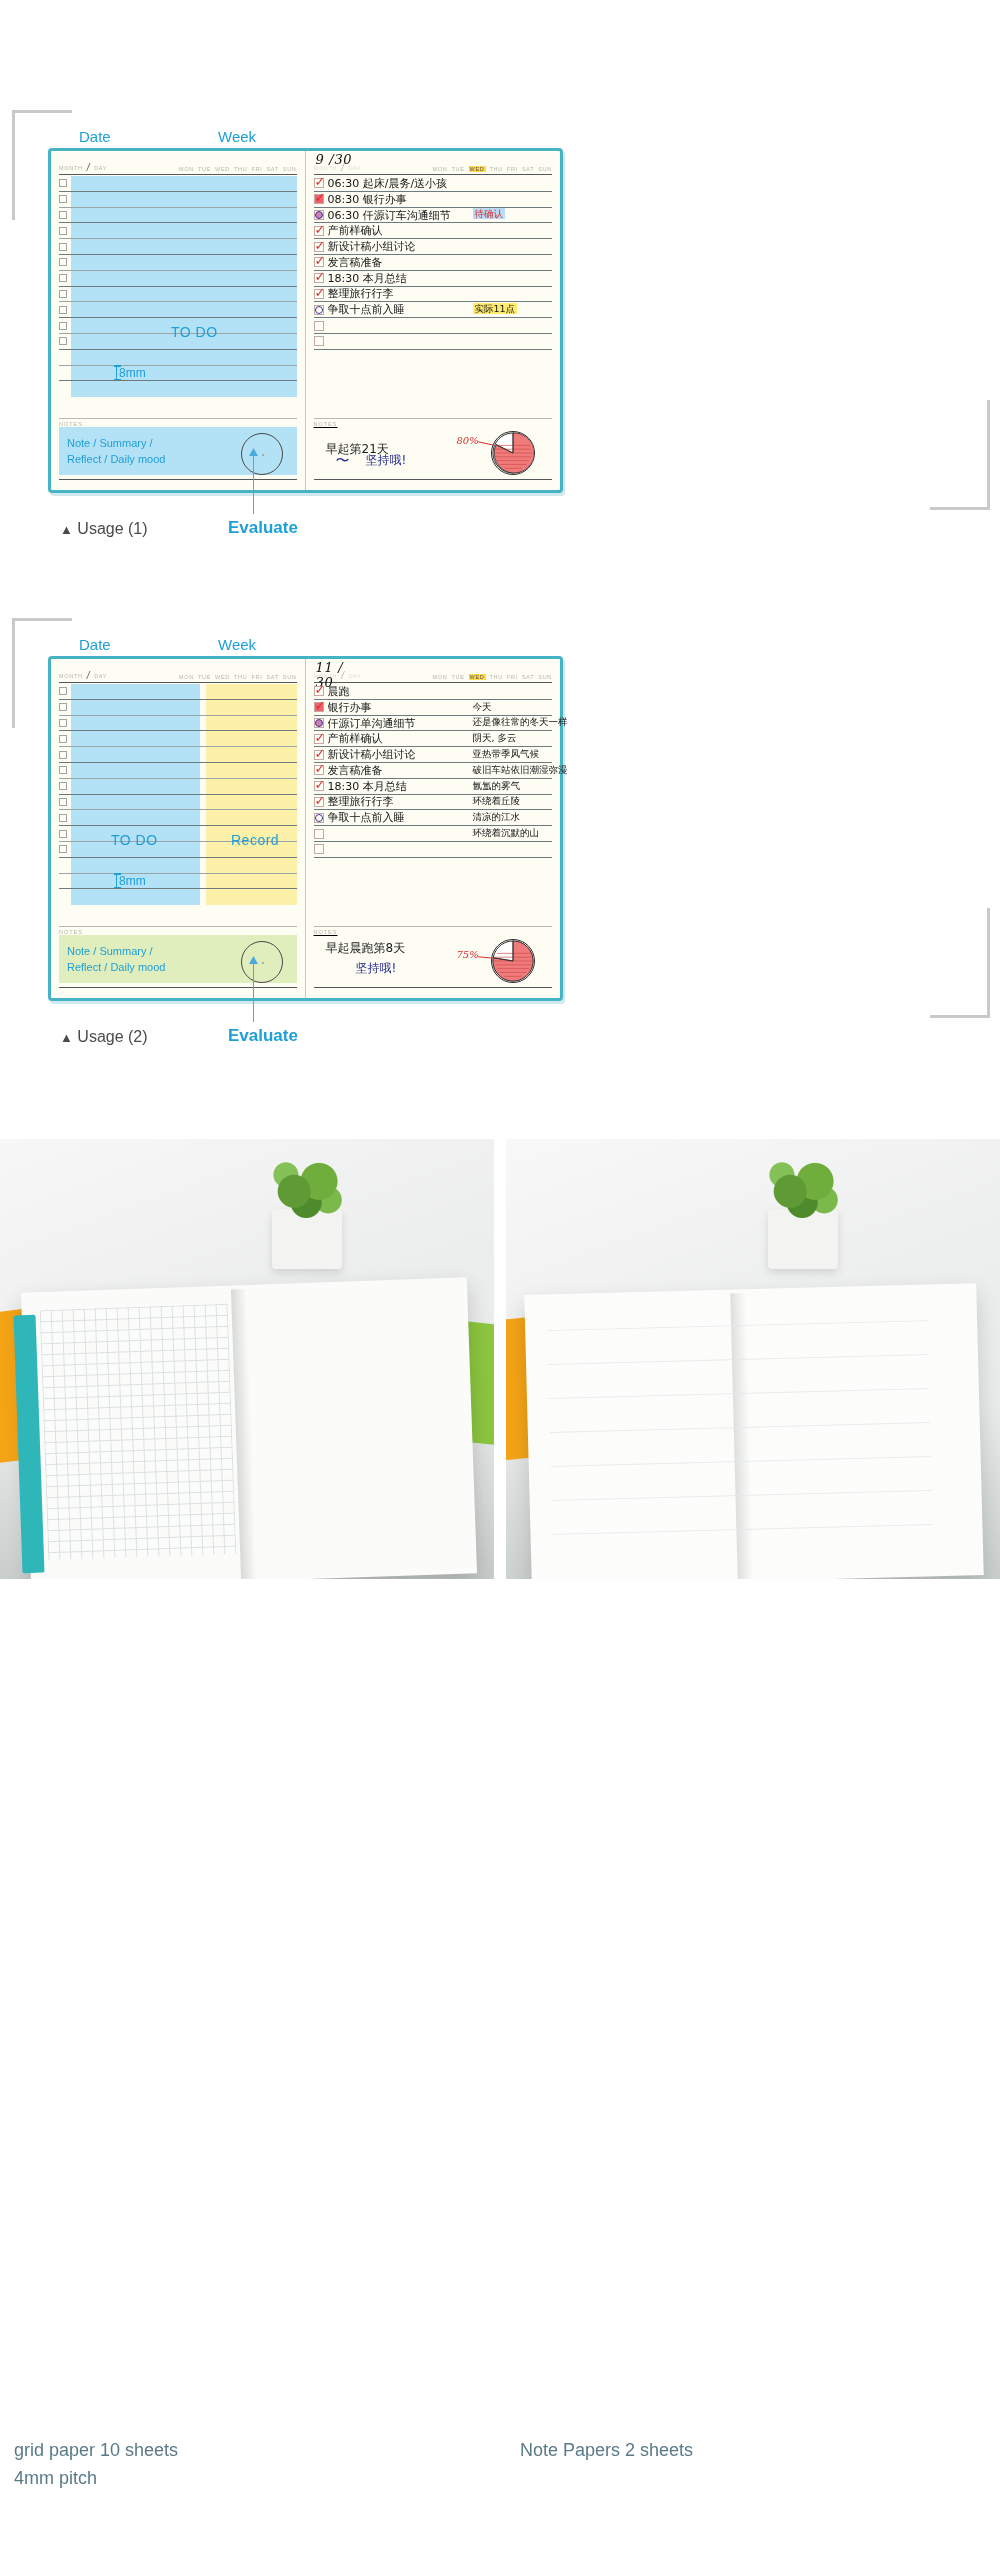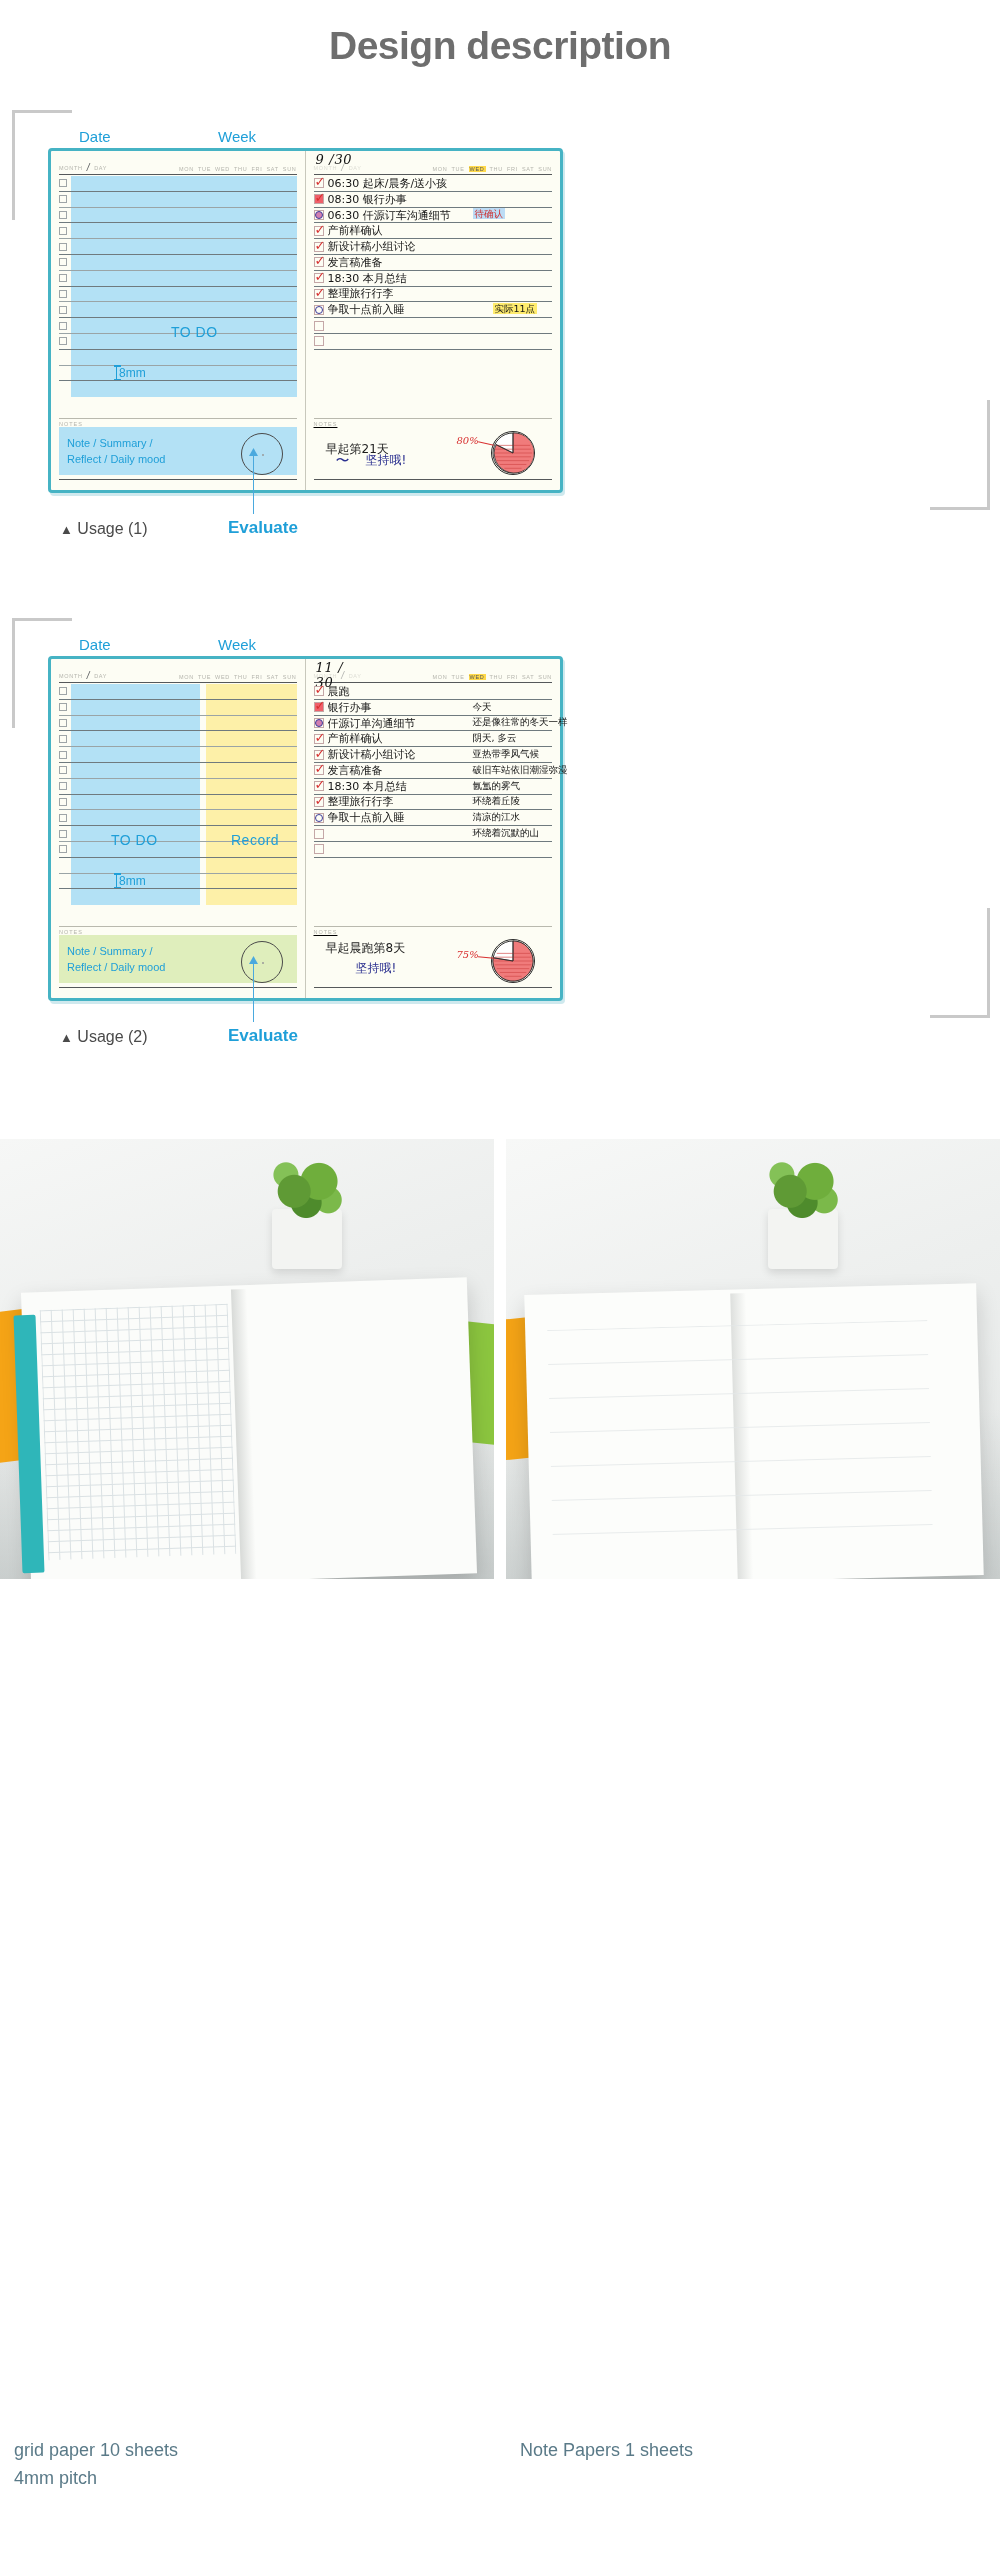--- a/index.html
+++ b/index.html
@@ -107,42 +107,41 @@
   .mark .ring { position: absolute; left: 1px; top: 1px; width: 8px; height: 8px;
     border: 1.5px solid #3a3a9a; border-radius: 50%; background: #d27fb0; }
   .mark .ring-open { position: absolute; left: 1px; top: 1px; width: 8px; height: 8px;
     border: 1.5px solid #3a3a9a; border-radius: 50%; background: transparent; }
   .hw-task { font-size: 11px; color: #141414; white-space: nowrap;
     font-family: "DejaVu Sans", sans-serif; flex: 0 0 auto; width: 141px;
     overflow: hidden; }
   .hw-note { font-size: 9.5px; color: #141414; white-space: nowrap;
     font-family: "DejaVu Sans", sans-serif; padding-left: 4px; }
   .chip-blue   { background: #bcdcf5; padding: 0 2px; color: #c33; }
-  .chip-yellow { background: #ffec6e; padding: 0 2px; margin-left: 20px; }
+  .chip-yellow { background: #ffec6e; padding: 0 2px; }
 
   
   .pie { position: absolute; width: 44px; height: 44px; border-radius: 50%;
     border: 1px solid #2a2a2a; }
   .pct { position: absolute; color: #d83030; font-size: 10px;
     font-family: "DejaVu Serif", serif; font-style: italic; }
   .hw-notes-txt { position: absolute; font-size: 12px; color: #1c1c1c;
     font-family: "DejaVu Sans", sans-serif; line-height: 18px; }
   .hw-blue { color: #2a2f8f; }
 
   
   .photos { position: absolute; left: 0; width: 1000px; display: flex; gap: 12px; }
   .photo { position: relative; width: 494px; height: 440px; overflow: hidden; background: #eef0ef; }
   .cap { position: absolute; font-size: 18px; color: #5a7a88; line-height: 28px; }
 </style>
 </head>
 <body>
 
 <div class="page">
 
-  <div class="title">Design description</div>
 
   <div class="bracket-tl" style="left:12px; top:110px;"></div>
   <div class="bracket-br" style="left:930px; top:400px;"></div>
 
   <div class="callout" style="left:79px; top:128px;">Date</div>
   <div class="leader" style="left:98px; top:148px; height:22px;"></div>
   <svg class="brace" style="left:60px; top:165px;" width="80" height="12" viewBox="0 0 80 12">
     <path d="M1 11 Q3 2 14 2 L35 2 Q39 2 40 9 Q41 2 45 2 L66 2 Q77 2 79 11" fill="none" stroke="#4aa9de" stroke-width="1"></path>
   </svg>
 
@@ -667,17 +666,17 @@
       <div style="position:absolute;left:228px;top:154px;width:26px;height:288px;background:linear-gradient(90deg,rgba(150,155,152,.3),rgba(255,255,255,0) 60%);transform:rotate(-1.5deg);"></div>
       <div style="position:absolute;left:44px;top:186px;width:380px;height:210px;transform:rotate(-1.5deg);background-image:linear-gradient(#e3e7e8 1px,transparent 1px);background-size:100% 34px;opacity:.8;"></div>
     </div>
   </div>
 
   <div class="cap" style="left:14px; top:2436px;">
     <div>grid paper  10 sheets</div>
     <div>4mm pitch</div>
   </div>
   <div class="cap" style="left:520px; top:2436px;">
-    <div>Note Papers  1 sheets</div>
+    <div>Note Papers  2 sheets</div>
     <div></div>
   </div>
 
 </div>
 
 </body></html>

